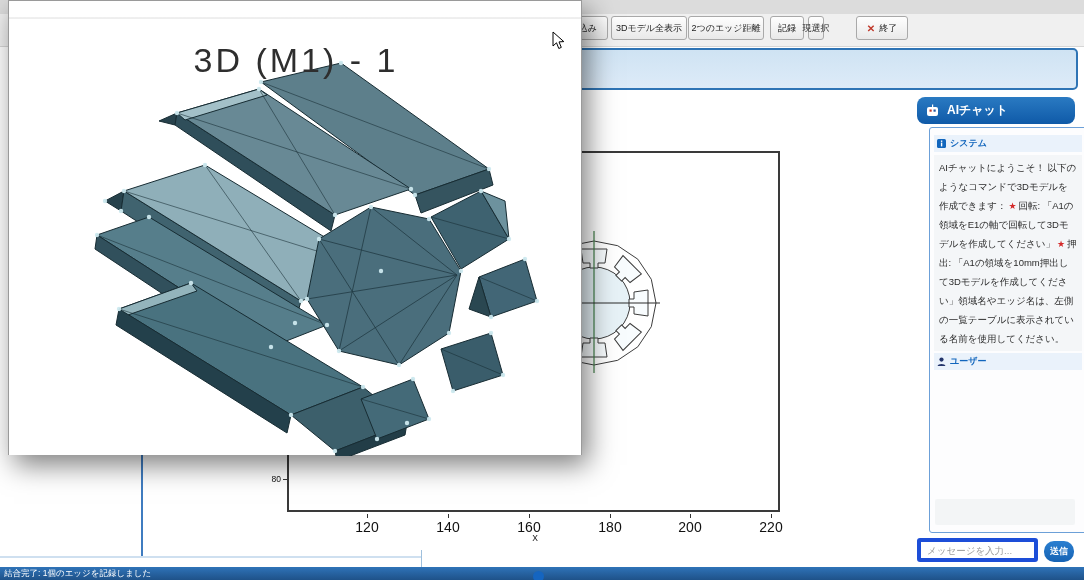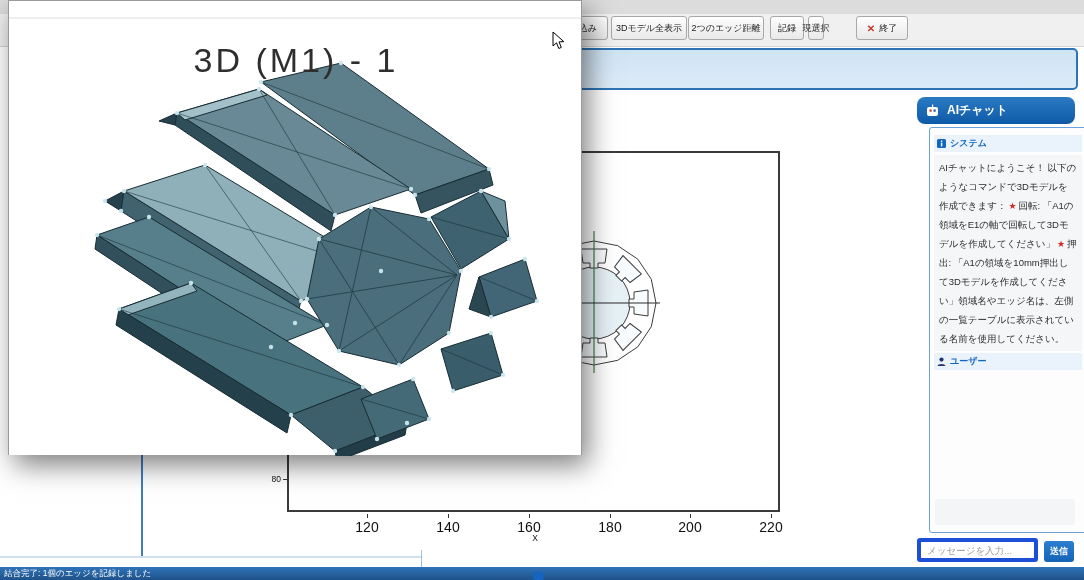--- a/index.html
+++ b/index.html
@@ -57,21 +57,21 @@
     font-weight:bold; color:#1266bd; background:#eaf2fb; padding:2px 3px; margin-top:2px; }
   .chat-msg { background:#f4f6f8; color:#2b2b2b; font-size:9.5px; line-height:2.0;
     padding:3px 5px; margin-top:3px; }
   .pin { color:#d42a2a; font-size:9px; padding:0 2px; }
   #chat-ghost { position:absolute; left:5px; bottom:7px; width:140px; height:26px;
     background:#f1f3f5; opacity:.85; border-radius:2px; }
   #chat-input { left:917px; top:538px; width:121px; height:24px; border:4px solid #1d4ed8;
     border-radius:3px; font-size:9.5px; padding-left:6px; color:#333; z-index:20;
     background:#fff; font-family:"Liberation Sans",sans-serif; }
   #chat-input::placeholder { color:#999; }
-  #send-btn { left:1044px; top:541px; width:30px; height:21px; border-radius:3px;
+  #send-btn { left:1044px; top:541px; width:30px; height:21px; border-radius:10px;
     background:linear-gradient(#2b7fd0,#1663b4); color:#fff; font-size:9px;
     font-weight:bold; display:flex; align-items:center; justify-content:center; z-index:20; }
 
   
   #pv-window { left:8px; top:0; width:574px; height:455px; background:#fff;
     border:1px solid #9a9a9a; box-shadow:6px 10px 26px rgba(0,0,0,.5); z-index:50; }
   #pv-titlebar { position:absolute; left:0; top:16px; width:100%; height:18px;
     background:linear-gradient(#f0f0f0,#d9d9d9); border-bottom:1px solid #c4c4c4;
     display:flex; align-items:center; }
   #pv-title { font-size:9px; color:#333; margin-left:5px; }

